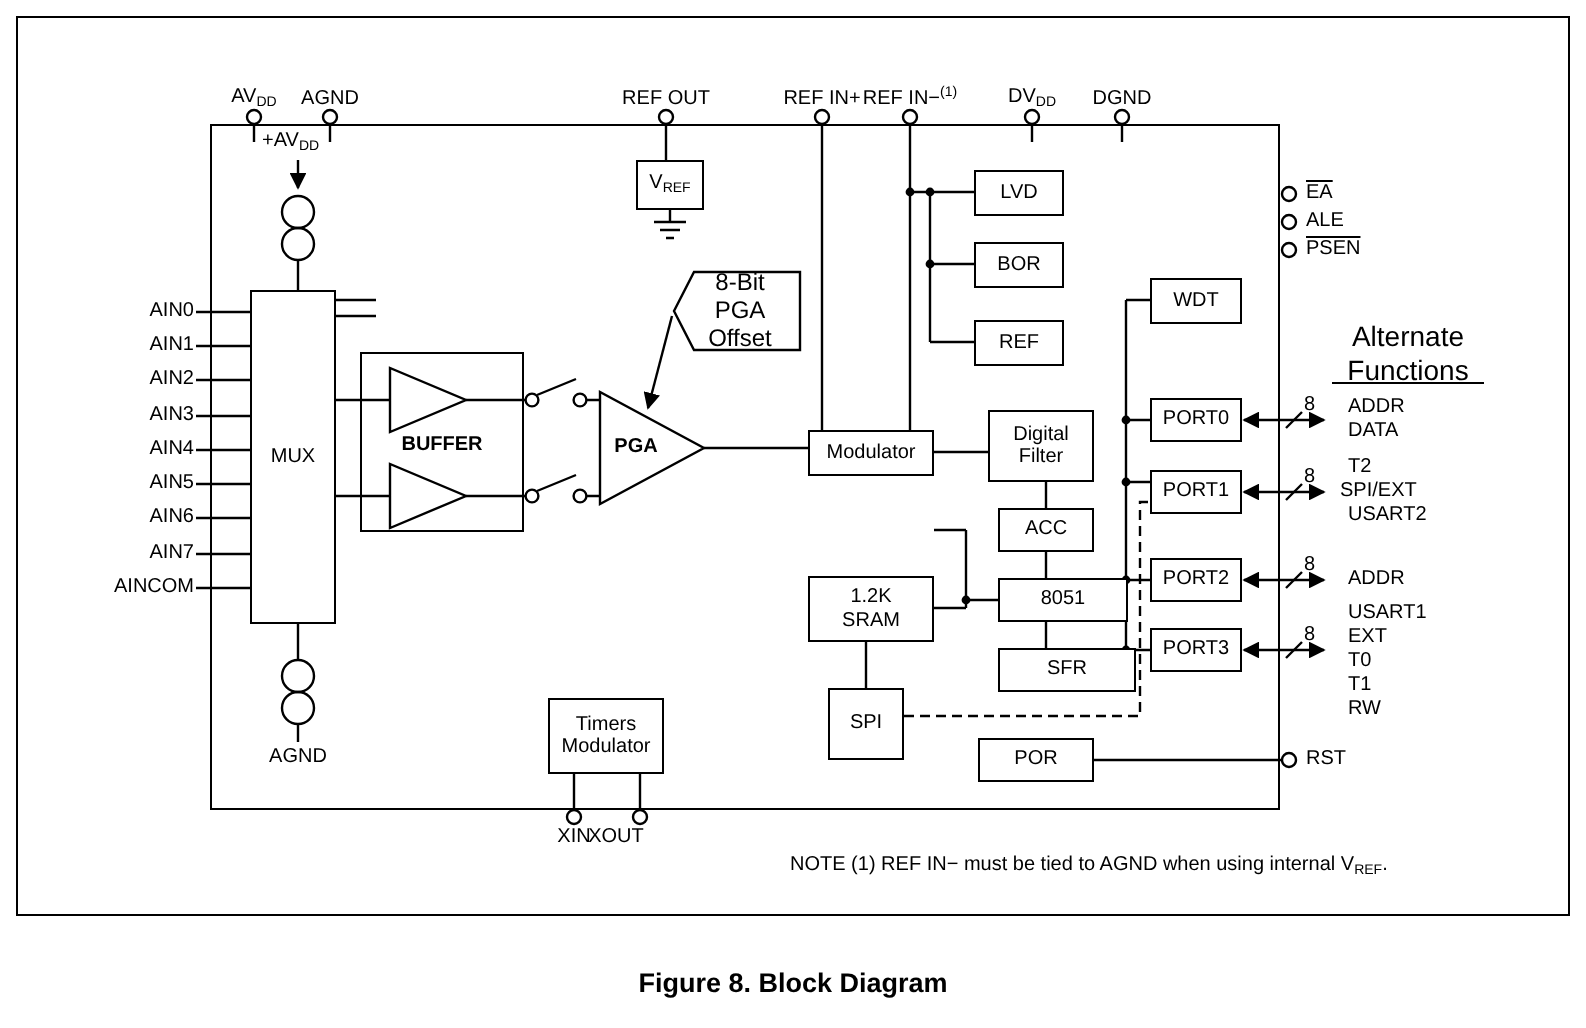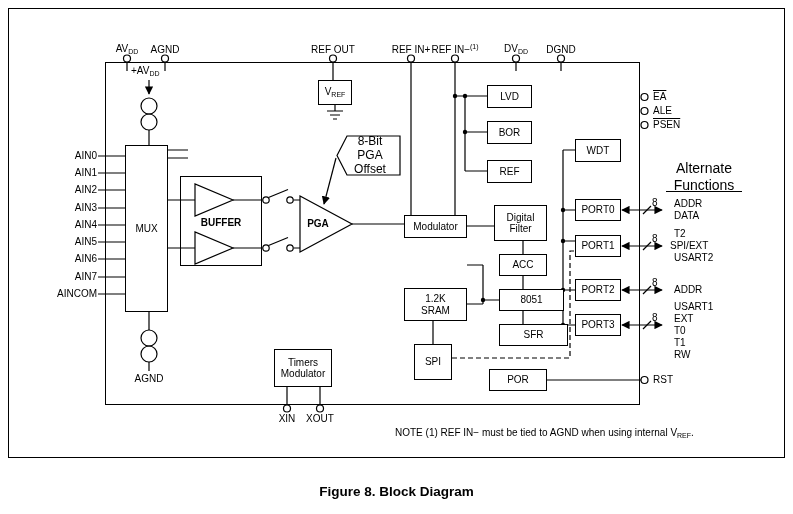--- a/index.html
+++ b/index.html
@@ -182,21 +182,21 @@
   <div class="lbl rt" style="left:50px;top:167px;width:47px">AIN1</div>
   <div class="lbl rt" style="left:50px;top:184px;width:47px">AIN2</div>
   <div class="lbl rt" style="left:50px;top:202px;width:47px">AIN3</div>
   <div class="lbl rt" style="left:50px;top:219px;width:47px">AIN4</div>
   <div class="lbl rt" style="left:50px;top:236px;width:47px">AIN5</div>
   <div class="lbl rt" style="left:50px;top:253px;width:47px">AIN6</div>
   <div class="lbl rt" style="left:50px;top:271px;width:47px">AIN7</div>
   <div class="lbl rt" style="left:50px;top:288px;width:47px">AINCOM</div>
 
   <div class="lbl ctr" style="left:272px;top:413px;width:30px">XIN</div>
-  <div class="lbl ctr" style="left:300px;top:413px;width:40px">XOUT</div>
+  <div class="lbl ctr" style="left:288px;top:413px;width:40px">XOUT</div>
 
   <div class="lbl" style="left:653px;top:91px"><span class="ovl">EA</span></div>
   <div class="lbl" style="left:653px;top:105px"><span>ALE</span></div>
   <div class="lbl" style="left:653px;top:119px"><span class="ovl">PSEN</span></div>
   <div class="lbl" style="left:653px;top:374px"><span>RST</span></div>
 
   <div class="lbl" style="left:131px;top:65px"><span>+AV</span><sub>DD</sub></div>
   <div class="lbl ctr" style="left:127px;top:373px;width:44px">AGND</div>
 
   <div class="txt" style="left:666px;top:164px;width:76px;height:28px;border-bottom:1.2px solid #000;padding-bottom:2px">

